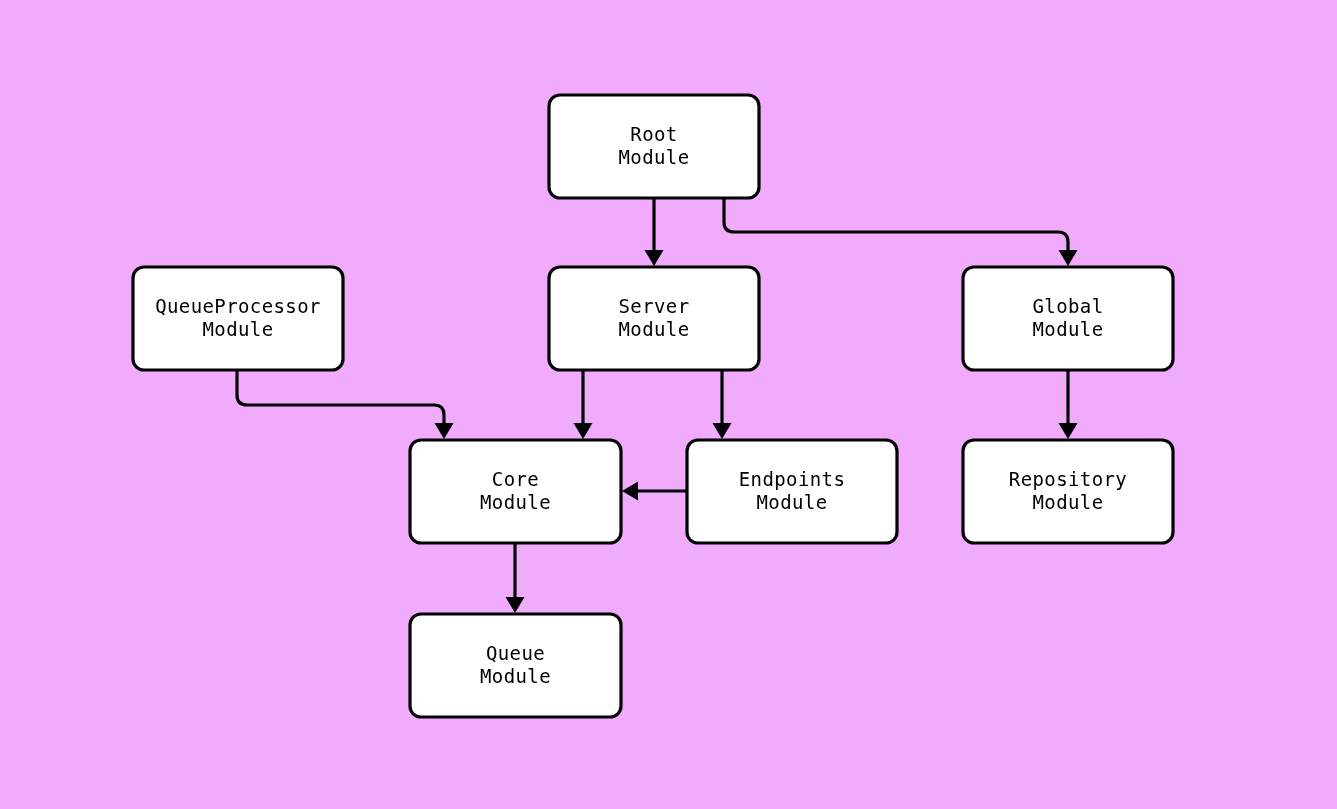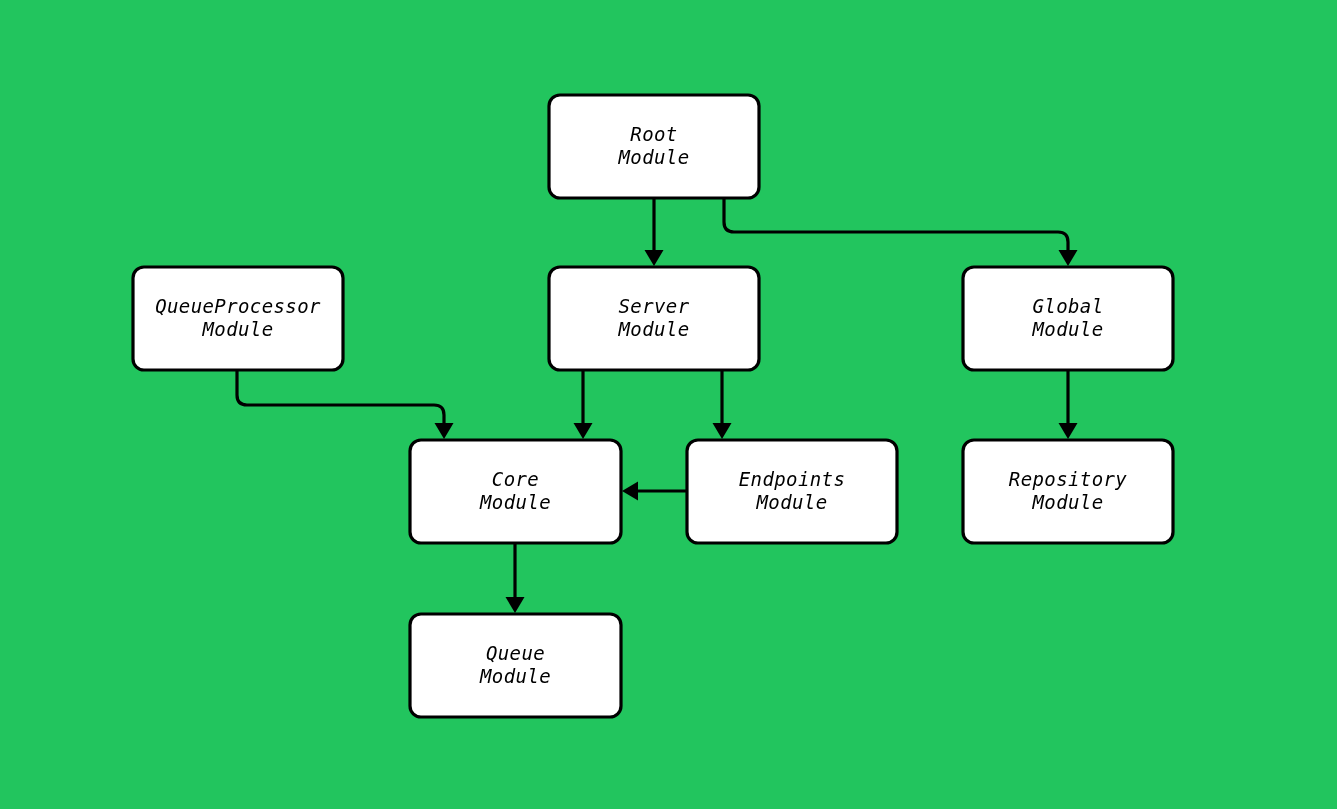--- a/index.html
+++ b/index.html
@@ -10,22 +10,21 @@
   body {
     width: 1337px;
     height: 809px;
     overflow: hidden;
     font-family: "DejaVu Sans Mono", monospace;
   }
   #diagram-root {
     position: relative;
     width: 1337px;
     height: 809px;
-    background: #22c55e;
-    font-style: italic;
+    background: #f0abfc;
   }
   svg.diagram-canvas {
     display: block;
     width: 1337px;
     height: 809px;
   }
   .node-box {
     fill: #ffffff;
     stroke: #000000;
     stroke-width: 3.2;

